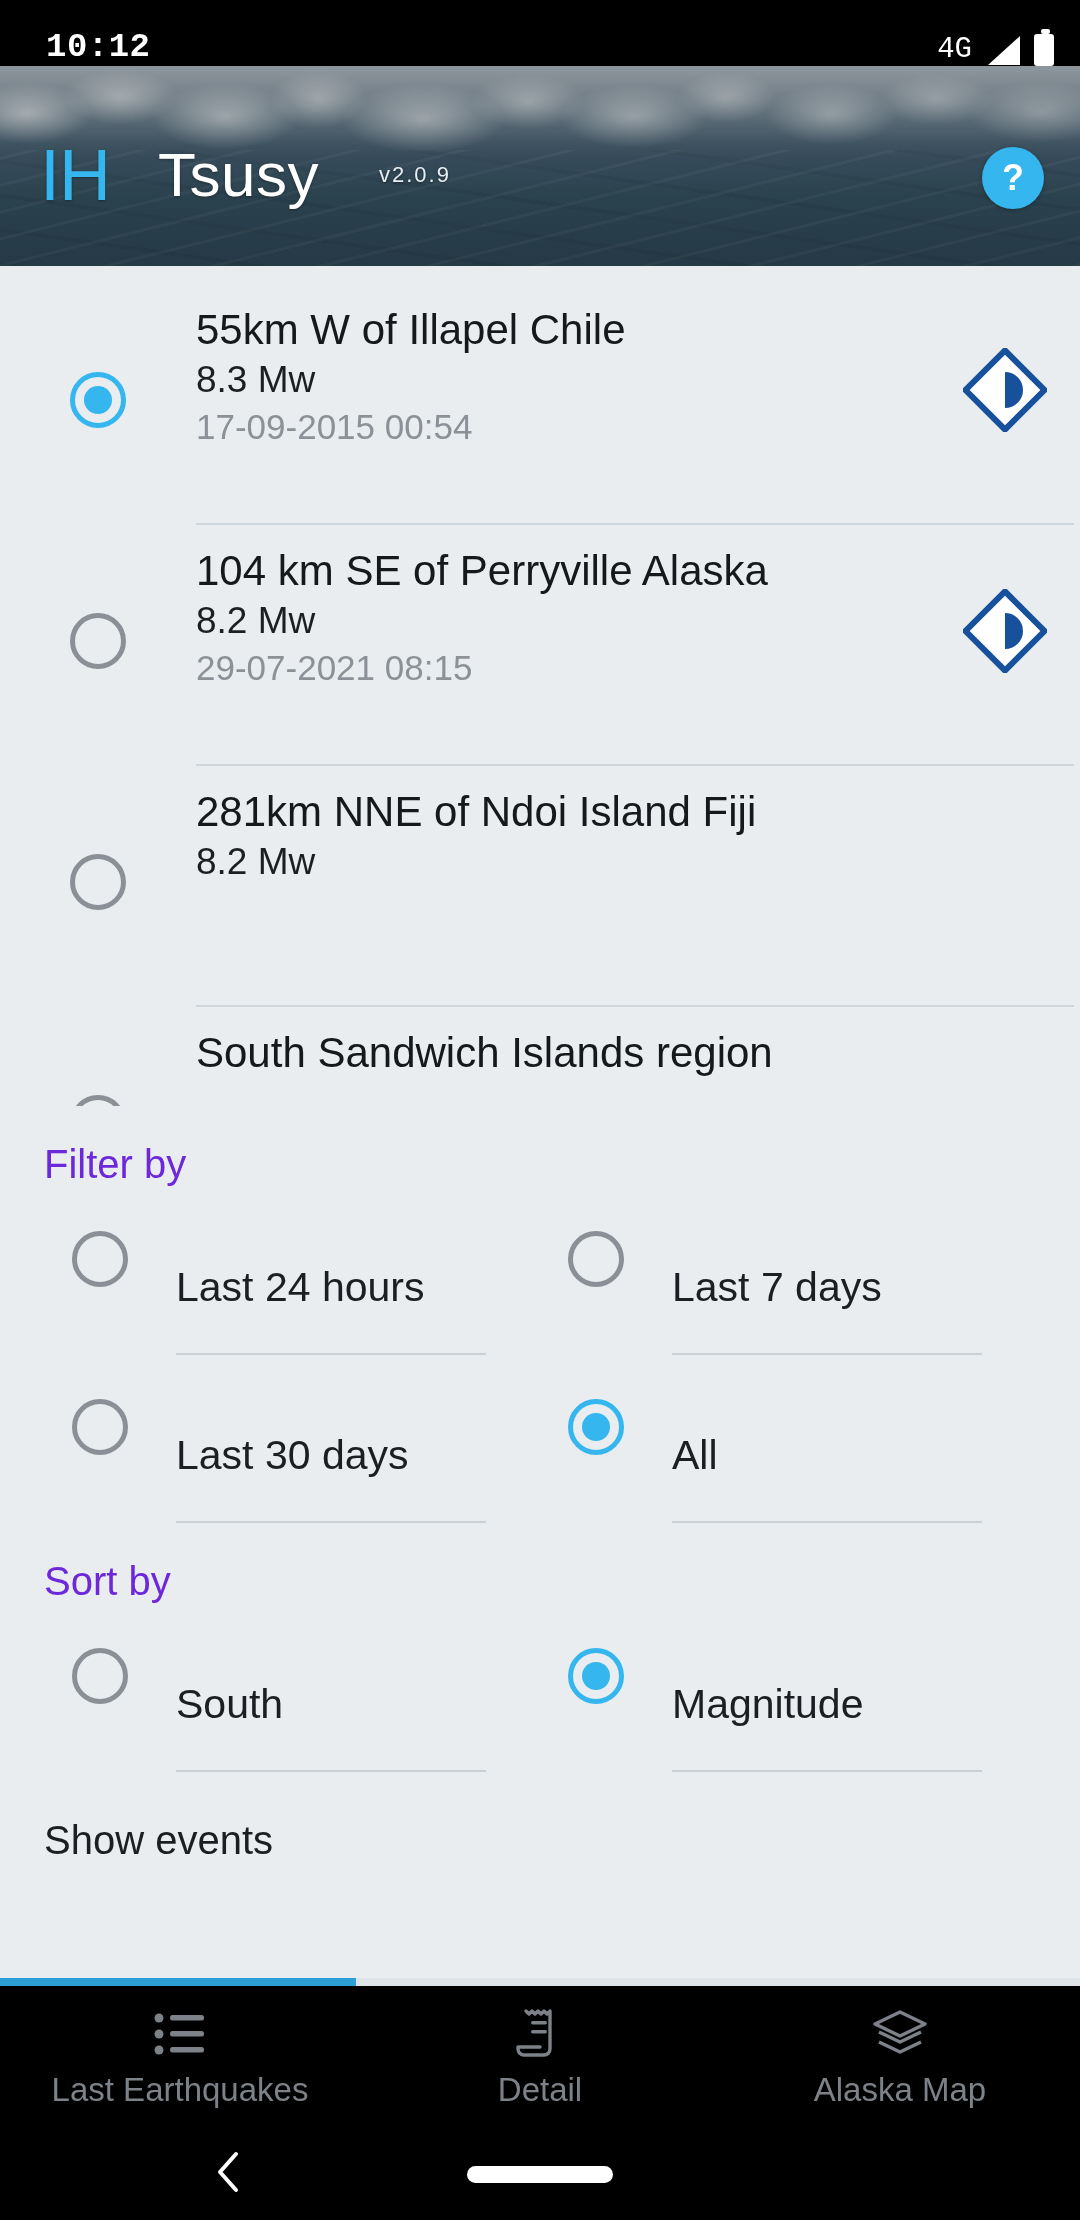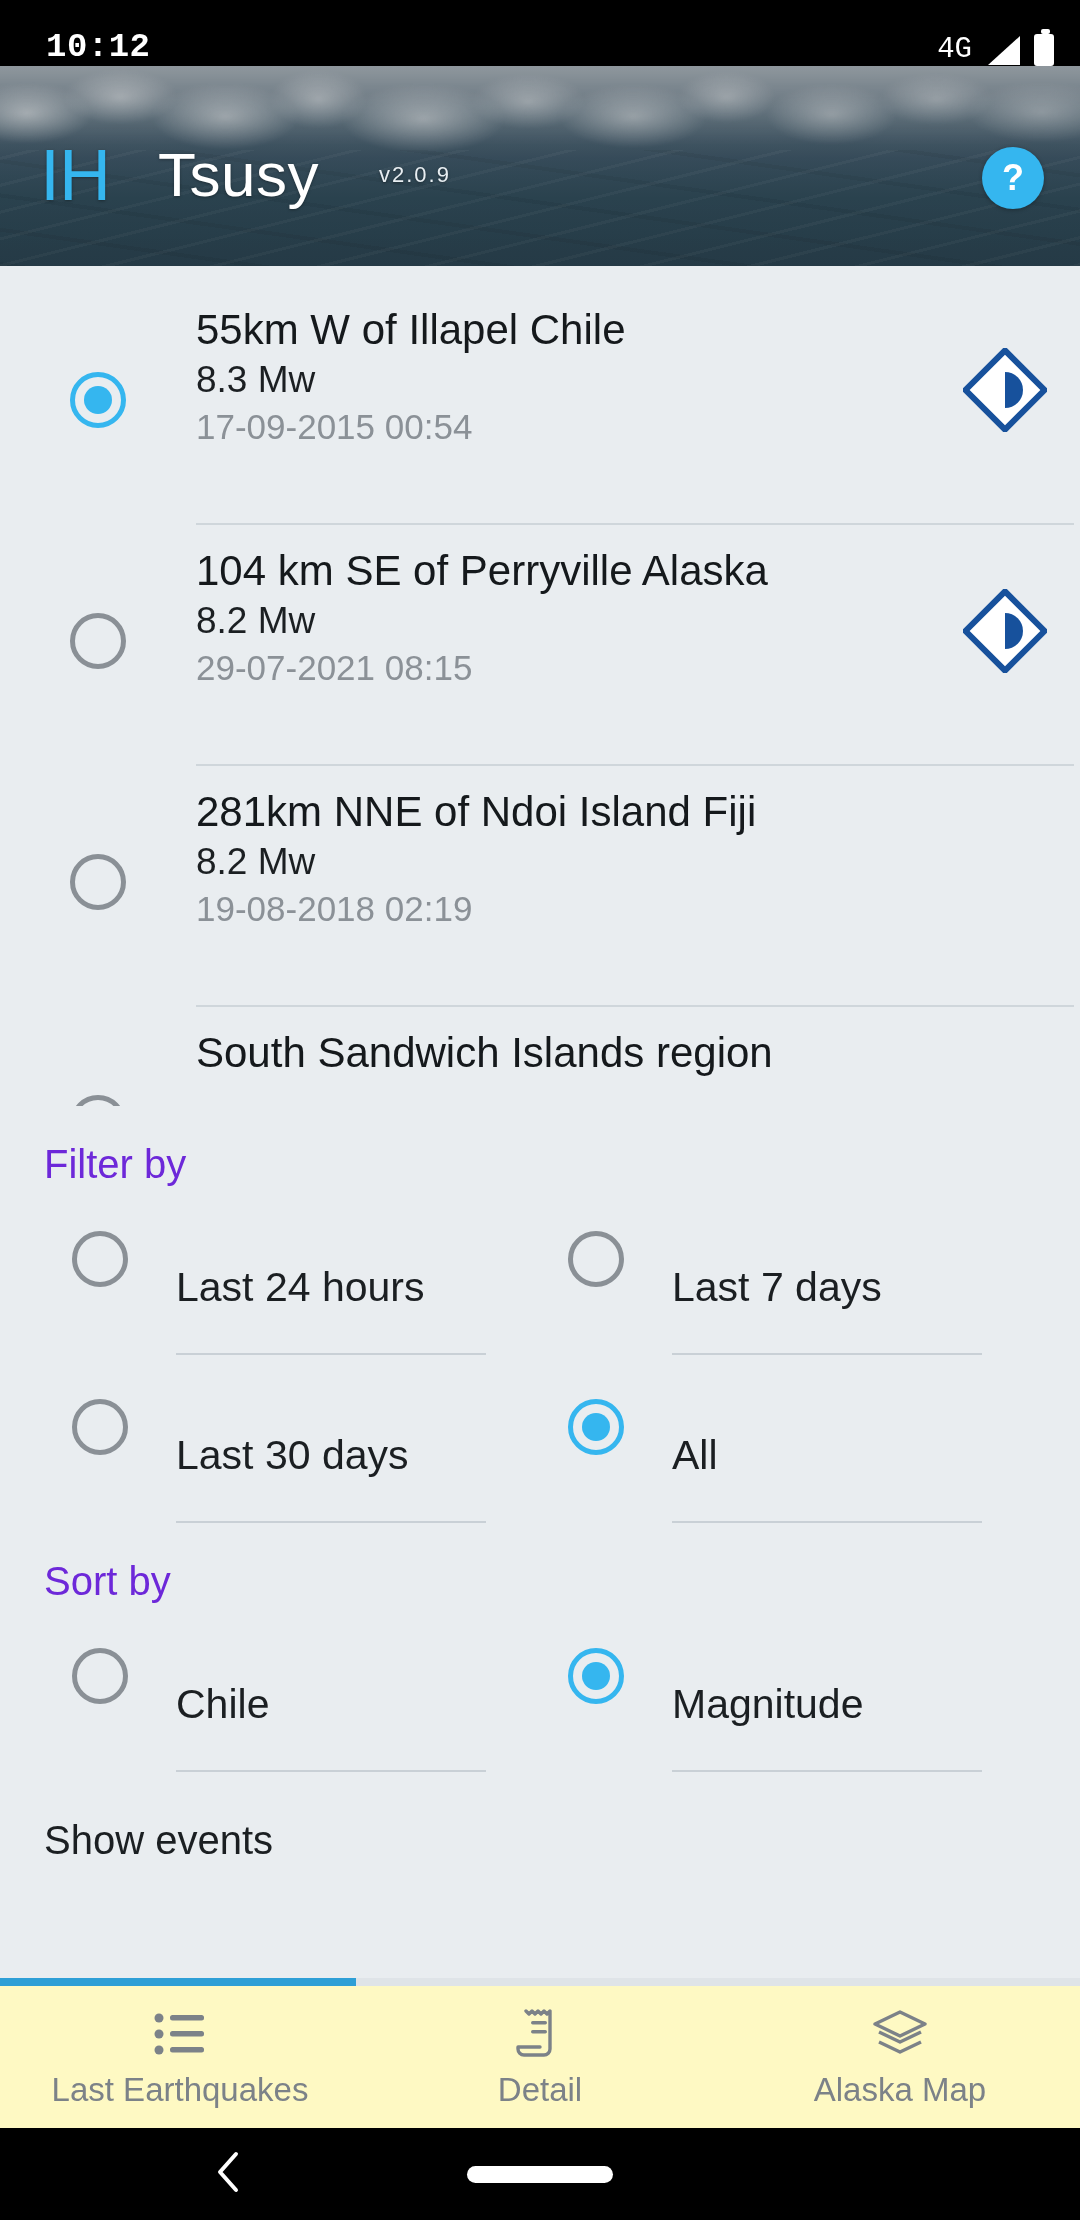--- a/index.html
+++ b/index.html
@@ -107,21 +107,21 @@
   .opt-label-wrap { margin-left:48px; flex:1; }
   .opt-label { font-size:41px; color:#1b1f22; line-height:1.05;margin-top:39px; }
   .opt-rule { height:2px; background:#c9d0d6; margin-top:44px; margin-right:54px; }
 
   .show-events { font-size:40px; color:#1b1f22; margin-top:46px; }
 
   
   .progress-track { position:absolute; left:0; right:0; bottom:234px; height:8px; background:#dfe4e8; }
   .progress-fill { height:100%; background:#2e9fd6; }
   .bottomnav { position:absolute; left:0; right:0; bottom:92px; height:142px;
-               background:#fef9c3; display:flex; }
+               background:#000000; display:flex; }
   .nav-item { flex:1; display:flex; flex-direction:column; align-items:center; justify-content:center; gap:8px; }
   .nav-label { font-size:33px; color:#7c8288; }
   .nav-icon { height:58px; display:flex; align-items:center; justify-content:center; }
 
   
   .gesture { position:absolute; left:0; right:0; bottom:0; height:92px; background:#000;
              display:flex; align-items:center; justify-content:center; }
   .gest-back { position:absolute; left:212px; top:50%; transform:translateY(-50%); }
   .gest-pill { width:146px; height:17px; border-radius:9px; background:#fff; }
 </style>
@@ -200,21 +200,20 @@
       <div class="q-sep"></div>
     </div>
 
     <div class="quake-row">
       <div class="q-radio-wrap">
         <span class="radio"></span>
       </div>
       <div class="q-body">
         <div class="q-title">281km NNE of Ndoi Island Fiji</div>
         <div class="q-mag">8.2 Mw</div>
-        <div class="q-date">19-08-2018 02:19</div>
       </div>
       <div class="q-icon"></div>
       <div class="q-sep"></div>
     </div>
 
     <div class="quake-row">
       <div class="q-radio-wrap">
         <span class="radio"></span>
       </div>
       <div class="q-body">
@@ -257,21 +256,21 @@
           <div class="opt-rule"></div>
         </div>
       </div>
     </div>
 
     <div class="panel-head">Sort by</div>
     <div class="opt-grid">
       <div class="opt">
         <span class="radio"></span>
         <div class="opt-label-wrap">
-          <div class="opt-label">Chile</div>
+          <div class="opt-label">South</div>
           <div class="opt-rule"></div>
         </div>
       </div>
       <div class="opt">
         <span class="radio on"></span>
         <div class="opt-label-wrap">
           <div class="opt-label">Magnitude</div>
           <div class="opt-rule"></div>
         </div>
       </div>

